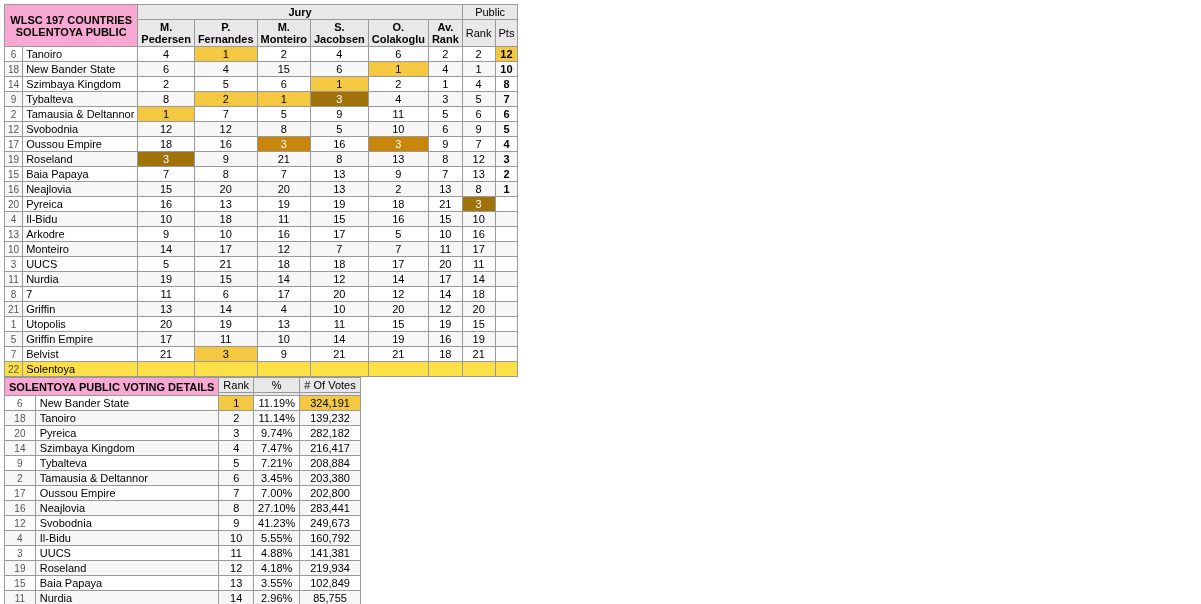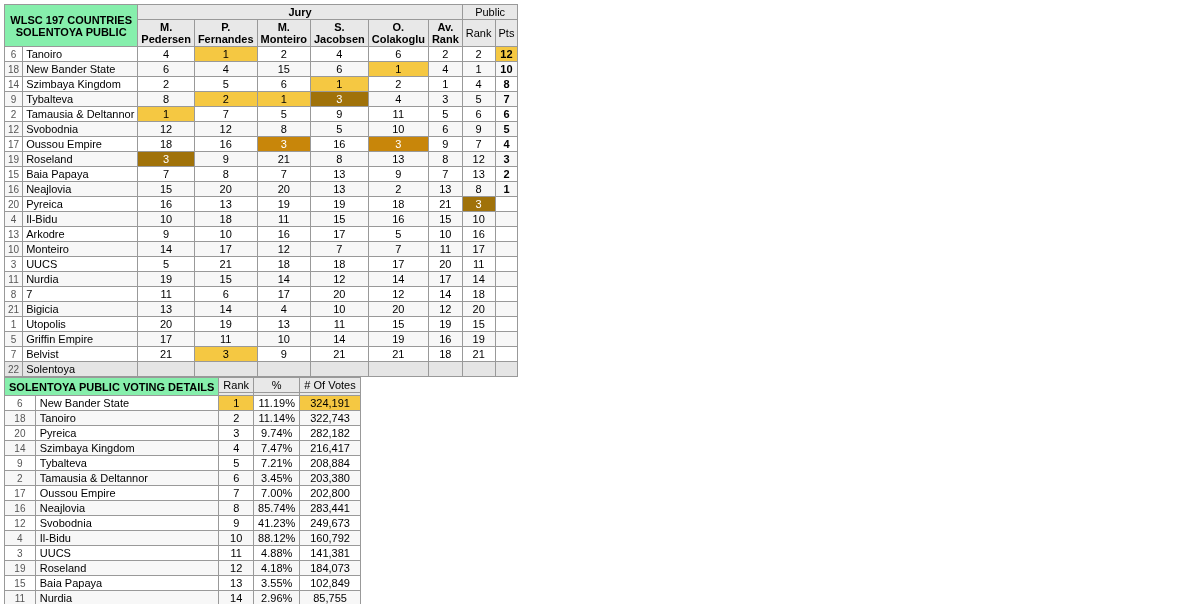--- a/index.html
+++ b/index.html
@@ -15,21 +15,21 @@
       border-collapse: collapse;
     }
     td, th {
       border: 1px solid #999;
       padding: 1px 3px;
       text-align: center;
       white-space: nowrap;
     }
     .left-align { text-align: left; }
     .header-main {
-      background: #86efac;
+      background: #f9a8d4;
       font-weight: bold;
       margin-top: 8px;
     }
     .header-jury {
       background: #e8e8e8;
       font-weight: bold;
     }
     .header-public {
       background: #e8e8e8;
       font-weight: normal;
@@ -276,21 +276,21 @@
     <td class="">6</td>
     <td class="">17</td>
     <td class="">20</td>
     <td class="">12</td>
     <td>14</td>
     <td class="">18</td>
     <td class=" pts-col"></td>
   </tr>
         <tr class="row-alt">
     <td class="col-rank-num">21</td>
-    <td class="left-align">Bigicia</td>
+    <td class="left-align">Griffin</td>
     <td class="">13</td>
     <td class="">14</td>
     <td class="">4</td>
     <td class="">10</td>
     <td class="">20</td>
     <td>12</td>
     <td class="">20</td>
     <td class=" pts-col"></td>
   </tr>
         <tr class="row-white">
@@ -322,21 +322,21 @@
     <td class="left-align">Belvist</td>
     <td class="">21</td>
     <td class="hl-gold">3</td>
     <td class="">9</td>
     <td class="">21</td>
     <td class="">21</td>
     <td>18</td>
     <td class="">21</td>
     <td class=" pts-col"></td>
   </tr>
-        <tr style="background:#e5e5e5">
+        <tr style="background:#fde047">
     <td class="col-rank-num">22</td>
     <td class="left-align">Solentoya</td>
     <td class=""></td>
     <td class=""></td>
     <td class=""></td>
     <td class=""></td>
     <td class=""></td>
     <td></td>
     <td class=""></td>
     <td class=" pts-col"></td>
@@ -364,21 +364,21 @@
     <td class="country-name">New Bander State</td>
     <td class="hl-gold">1</td>
     <td>11.19%</td>
     <td class="hl-gold">324,191</td>
   </tr>
         <tr style="background:#f7f7f7">
     <td class="col-rank-num">18</td>
     <td class="country-name">Tanoiro</td>
     <td class="">2</td>
     <td>11.14%</td>
-    <td class="">322,743</td>
+    <td class="">139,232</td>
   </tr>
         <tr>
     <td class="col-rank-num">20</td>
     <td class="country-name">Pyreica</td>
     <td class="">3</td>
     <td>9.74%</td>
     <td class="">282,182</td>
   </tr>
         <tr style="background:#f7f7f7">
     <td class="col-rank-num">14</td>
@@ -405,50 +405,50 @@
     <td class="col-rank-num">17</td>
     <td class="country-name">Oussou Empire</td>
     <td class="">7</td>
     <td>7.00%</td>
     <td class="">202,800</td>
   </tr>
         <tr style="background:#f7f7f7">
     <td class="col-rank-num">16</td>
     <td class="country-name">Neajlovia</td>
     <td class="">8</td>
-    <td>85.74%</td>
+    <td>27.10%</td>
     <td class="">283,441</td>
   </tr>
         <tr>
     <td class="col-rank-num">12</td>
     <td class="country-name">Svobodnia</td>
     <td class="">9</td>
     <td>41.23%</td>
     <td class="">249,673</td>
   </tr>
         <tr style="background:#f7f7f7">
     <td class="col-rank-num">4</td>
     <td class="country-name">Il-Bidu</td>
     <td class="">10</td>
-    <td>88.12%</td>
+    <td>5.55%</td>
     <td class="">160,792</td>
   </tr>
         <tr>
     <td class="col-rank-num">3</td>
     <td class="country-name">UUCS</td>
     <td class="">11</td>
     <td>4.88%</td>
     <td class="">141,381</td>
   </tr>
         <tr style="background:#f7f7f7">
     <td class="col-rank-num">19</td>
     <td class="country-name">Roseland</td>
     <td class="">12</td>
     <td>4.18%</td>
-    <td class="">184,073</td>
+    <td class="">219,934</td>
   </tr>
         <tr>
     <td class="col-rank-num">15</td>
     <td class="country-name">Baia Papaya</td>
     <td class="">13</td>
     <td>3.55%</td>
     <td class="">102,849</td>
   </tr>
         <tr style="background:#f7f7f7">
     <td class="col-rank-num">11</td>

